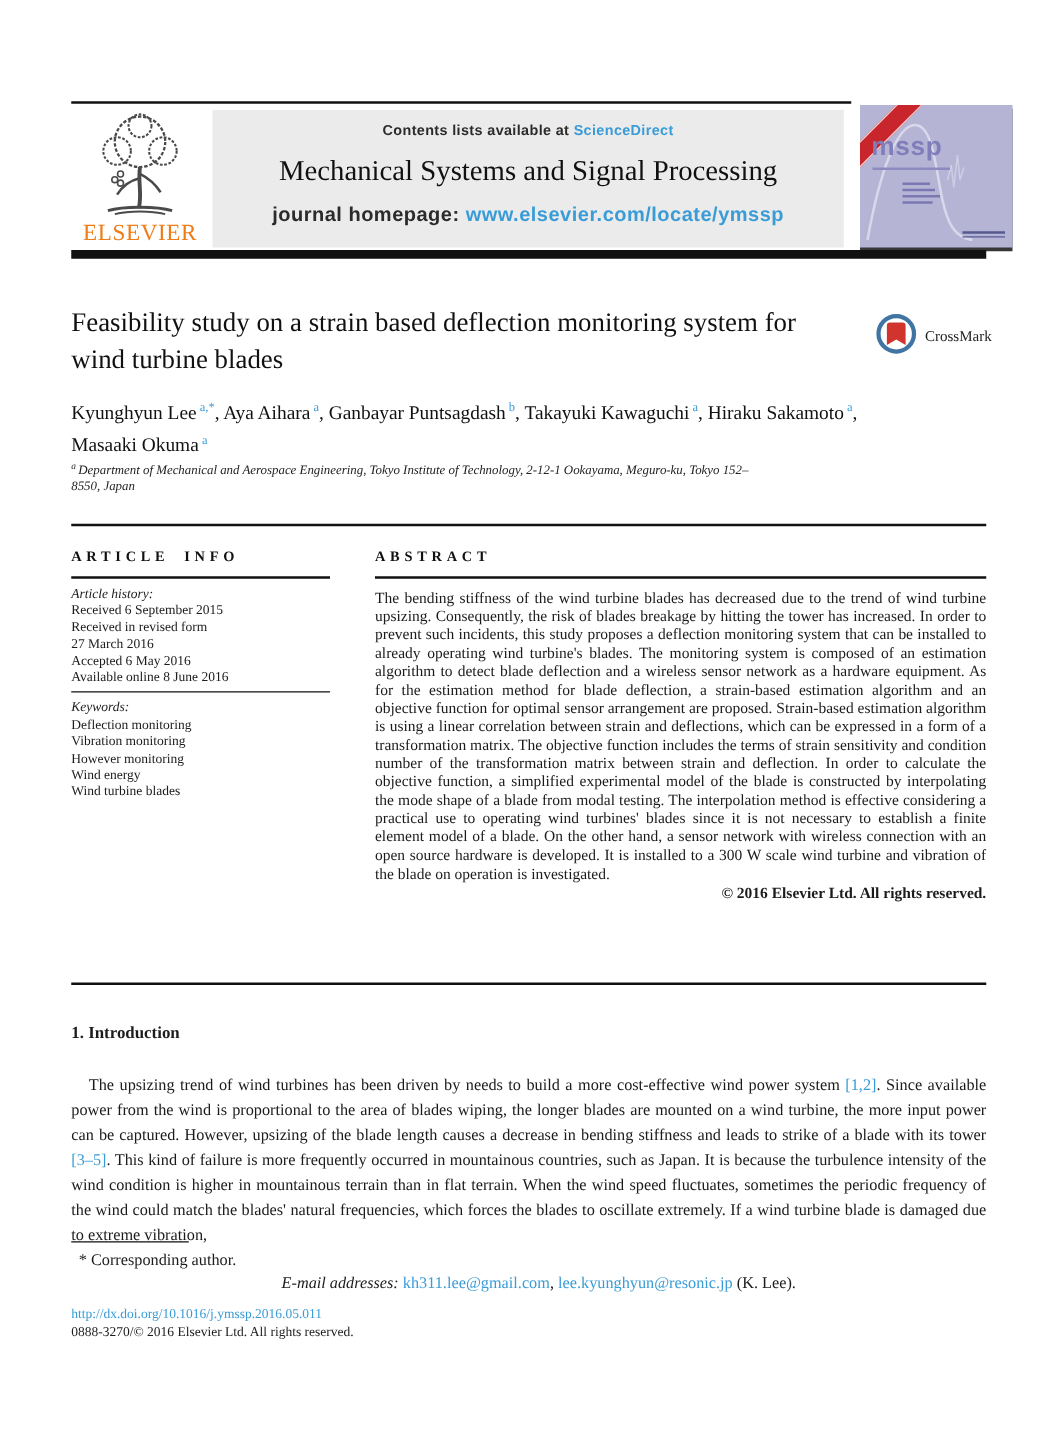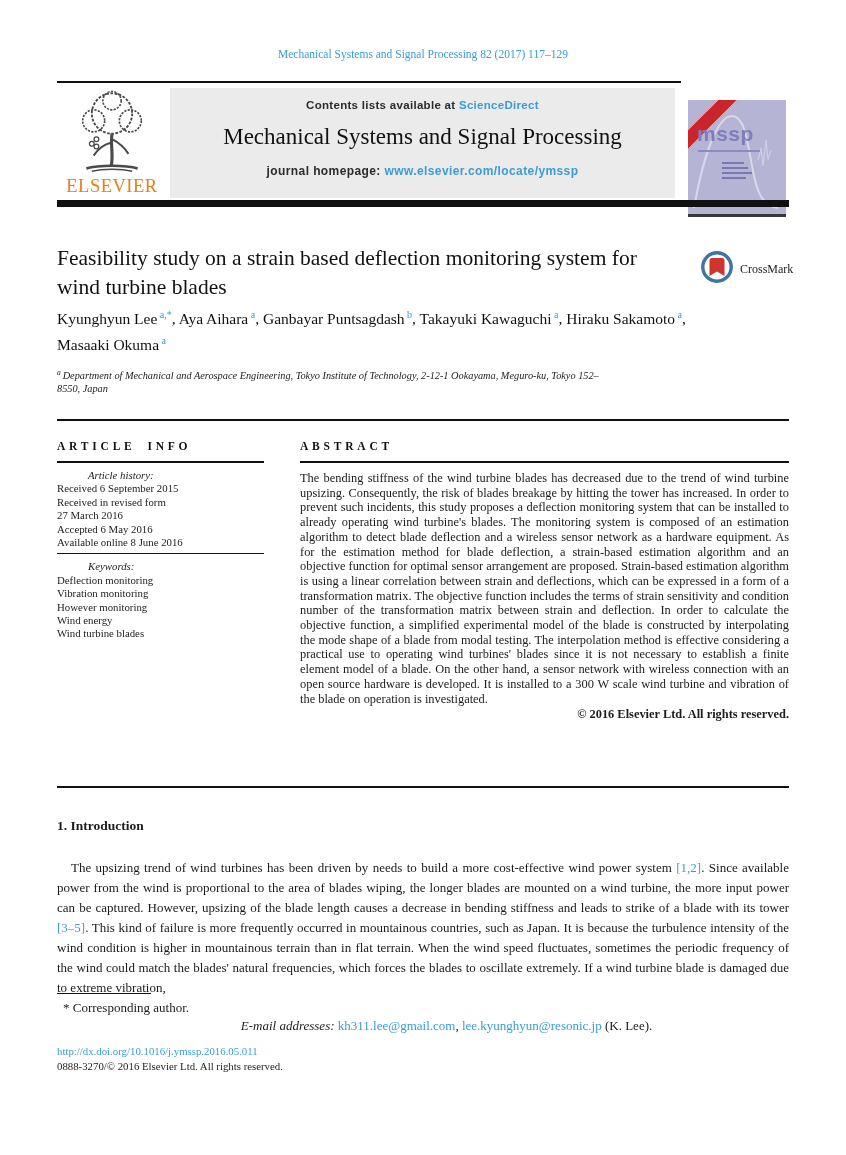--- a/index.html
+++ b/index.html
@@ -1,19 +1,19 @@
 <!DOCTYPE html>
 <html><head>
 <meta charset="utf-8">
 <style>
   html,body{margin:0;padding:0;background:#ffffff;}
   .page{position:relative;width:846px;height:1155px;background:#fff;
         font-family:"Liberation Serif",serif;color:#1c1c1c;overflow:hidden;}
   .sans{font-family:"Liberation Sans",sans-serif;}
-  .italic{font-style:italic;margin-left:31px;}
+  .italic{font-style:italic;}
   a{text-decoration:none;}
   .blue{color:#3a9cd6;}
 
   
   .top-cite{position:absolute;top:48px;left:0;width:100%;text-align:center;
             font-size:11.5px;color:#3a9cd6;}
 
   
   .rule-thin-top{position:absolute;top:81px;left:57px;width:624px;height:2px;background:#111;}
   .bar-thick{position:absolute;top:200px;left:57px;width:732px;height:7px;background:#111;}
@@ -21,44 +21,44 @@
   
   .elsevier-block{position:absolute;top:86px;left:57px;width:110px;height:112px;text-align:center;}
   .elsevier-word{margin-top:-2px;font-size:18.5px;letter-spacing:.5px;color:#ee7c18;
                  font-family:"Liberation Serif",serif;}
 
   
   .header-box{position:absolute;top:88px;left:170px;width:505px;height:110px;background:#ebebeb;}
   .contents-line{margin-top:11px;text-align:center;font-size:11.5px;font-weight:bold;
                  letter-spacing:.3px;color:#2b2b2b;}
   .journal-title{margin-top:13px;text-align:center;font-size:23px;color:#111;}
-  .homepage-line{margin-top:14px;text-align:center;font-size:12px;font-weight:bold;
+  .homepage-line{margin-top:14px;text-align:center;font-size:16px;font-weight:bold;
                  letter-spacing:.4px;color:#2b2b2b;}
 
   
-  .cover{position:absolute;top:100px;left:688px;width:98px;height:114px;background:#b6b4d5;
-         overflow:hidden;box-shadow:0 3px 0 rgba(20,20,20,.85);}
+  .cover{position:absolute;top:84px;left:688px;width:98px;height:114px;background:#b6b4d5;
+         overflow:hidden;box-shadow:0 3px 0 rgba(20,20,20,.85);padding-left:24px;}
   .ribbon{position:absolute;top:12px;left:-26px;width:92px;height:13px;background:#c9252d;
           transform:rotate(-45deg);border-top:1px solid #eecdce;border-bottom:1px solid #eecdce;}
   .cover-brand{position:absolute;top:22px;left:9px;font-family:"Liberation Sans",sans-serif;
                font-weight:bold;font-size:21px;color:#807dbb;letter-spacing:.5px;}
   .cover-subtitle{position:absolute;top:50px;left:10px;width:62px;height:2px;background:#8d8ac0;}
   .cover-line{position:absolute;left:34px;height:1.5px;background:#7a77b2;}
   .cover-wave{position:absolute;top:0;left:0;}
   .cover-foot{position:absolute;bottom:8px;right:6px;width:34px;}
   .cover-foot div{height:1.5px;background:#555a8f;margin-top:2px;}
 
   
   .title{position:absolute;top:244px;left:57px;width:600px;margin:0;font-size:21.5px;
          font-weight:normal;line-height:29px;color:#111;}
   .crossmark{position:absolute;top:250px;left:700px;width:110px;display:flex;align-items:center;gap:6px;}
   .crossmark-label{font-size:12px;color:#222;}
 
   
-  .authors{position:absolute;top:304px;left:57px;width:660px;font-size:15.5px;line-height:22px;color:#111;}
+  .authors{position:absolute;top:316px;left:57px;width:660px;font-size:15.5px;line-height:22px;color:#111;}
   .authors sup{font-size:10px;color:#3a9cd6;}
   .affils{position:absolute;top:366px;left:57px;width:545px;font-size:10.3px;font-style:italic;
           line-height:13px;color:#222;}
   .affils sup{font-size:7.5px;}
 
   .rule-after-affil{position:absolute;top:419px;left:57px;width:732px;height:2px;background:#111;}
 
   
   .col-left{position:absolute;top:440px;left:57px;width:207px;}
   .col-right{position:absolute;top:440px;left:300px;width:489px;}
@@ -82,21 +82,20 @@
   .fn-rule{width:94px;height:1px;background:#111;}
   .fn-line1{margin-top:6px;padding-left:6px;}
   .fn-line2{margin-top:2px;padding-left:16px;text-align:center;}
   .doi-block{position:absolute;top:1044px;left:57px;width:732px;font-size:10.8px;line-height:15px;}
 </style>
 </head>
 <body>
 
 <div class="page">
 
-  <div class="top-cite">Mechanical Systems and Signal Processing 82 (2017) 117–129</div>
 
   <div class="rule-thin-top"></div>
 
   <div class="elsevier-block">
     <span>
       <svg width="92" height="88" viewBox="0 0 100 96" fill="none" stroke="#4a4a4a">
         <circle cx="50" cy="30" r="22" stroke-width="2" stroke-dasharray="3,1.6"></circle>
         <circle cx="30" cy="38" r="12" stroke-width="1.8" stroke-dasharray="2.4,1.4"></circle>
         <circle cx="70" cy="38" r="12" stroke-width="1.8" stroke-dasharray="2.4,1.4"></circle>
         <circle cx="50" cy="16" r="10" stroke-width="1.8" stroke-dasharray="2.4,1.4"></circle>

